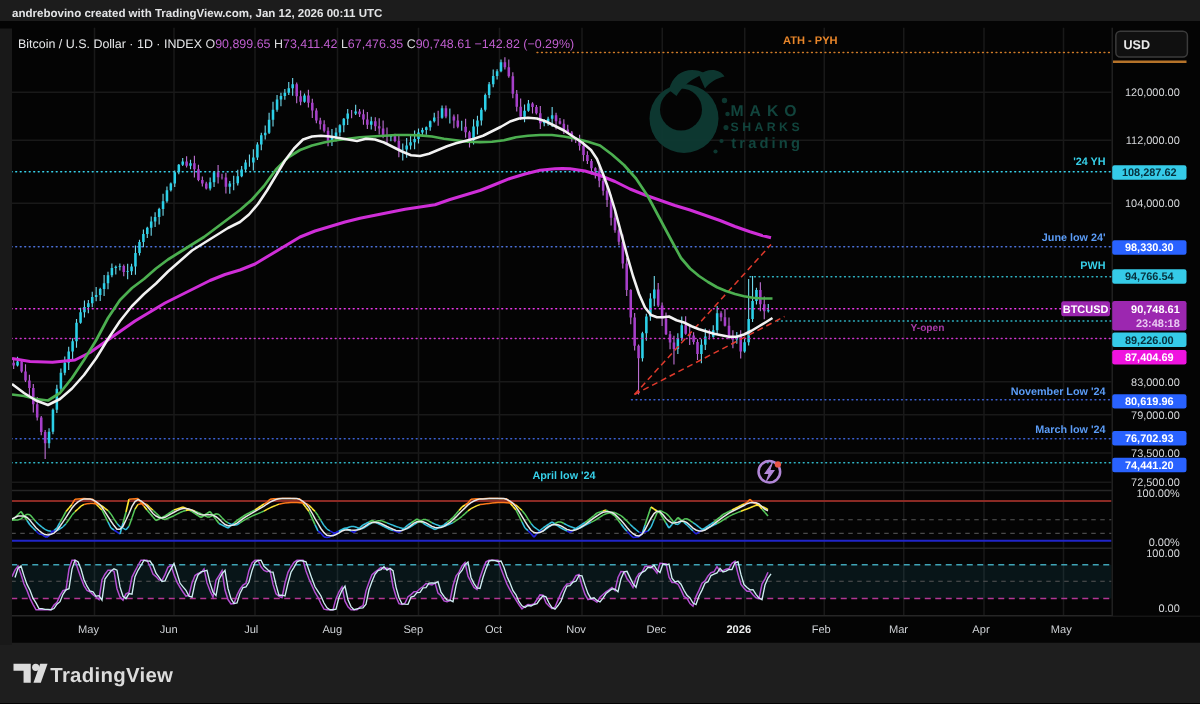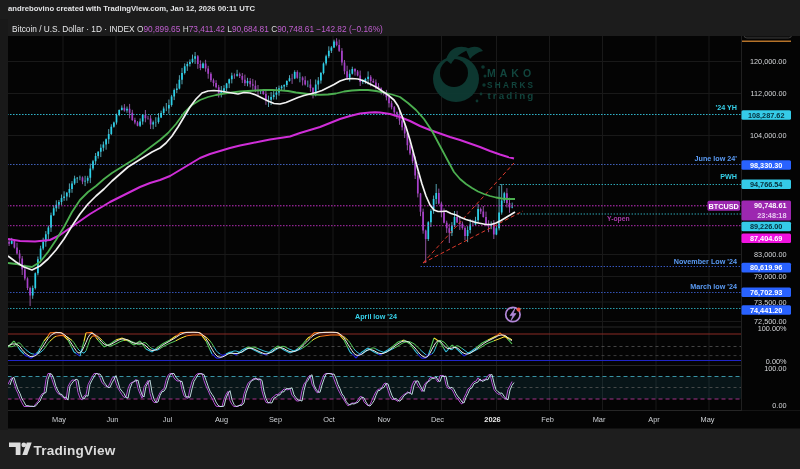--- a/index.html
+++ b/index.html
@@ -1,17 +1,17 @@
 <!DOCTYPE html>
 <html><head><meta charset="utf-8">
 <style>
 html,body{margin:0;padding:0;background:#000;}
 #shot{position:relative;width:800px;height:469px;background:#040404;overflow:hidden;
 font-family:"Liberation Sans", sans-serif;}
-#topbar{position:absolute;left:0;top:0;width:800px;height:36px;background:#1c1c1c;
+#topbar{position:absolute;left:0;top:0;width:800px;height:14px;background:#1c1c1c;
 color:#e3e4e6;font-size:7.7px;font-weight:700;line-height:18.5px;}
 #topbar span{margin-left:8px;}
 #leftstrip{position:absolute;left:0;top:18.5px;width:7.5px;height:411.5px;background:#191919;}
 #title{position:absolute;left:12px;top:23.5px;font-size:8.3px;color:#e6e7e9;font-weight:500;}
 #title .v{color:#c05fd0;text-align:right;}
 svg text{font-family:"Liberation Sans", sans-serif;}
 </style></head>
 <body>
 <div id="shot">
   <svg width="800" height="469" viewBox="0 0 800 469" style="position:absolute;left:0;top:0">
@@ -656,17 +656,17 @@
       <circle cx="23.8" cy="444.9" r="2.4" fill="#dcdcdc"></circle>
       <path d="M22.3,455.1 l4.5,-12.6 h4.9 l-4.5,12.6 Z" fill="#dcdcdc"></path>
       <text x="33.5" y="454.5" font-size="13.6" font-weight="bold" fill="#dcdcdc" letter-spacing="0.2">TradingView</text>
     </g>
   </svg>
   <div id="topbar"><span>andrebovino created with TradingView.com, Jan 12, 2026 00:11 UTC</span></div>
   <div id="leftstrip"></div>
   <div id="title">Bitcoin / U.S. Dollar · 1D · INDEX
     <span style="color:#dadbdd">O</span><span class="v">90,899.65</span>
     <span style="color:#dadbdd">H</span><span class="v">73,411.42</span>
-    <span style="color:#dadbdd">L</span><span class="v">90,684.81</span>
+    <span style="color:#dadbdd">L</span><span class="v">67,476.35</span>
     <span style="color:#dadbdd">C</span><span class="v">90,748.61</span>
-    <span class="v">−142.82 (−0.16%)</span>
+    <span class="v">−142.82 (−0.29%)</span>
   </div>
 </div>
 
 </body></html>

